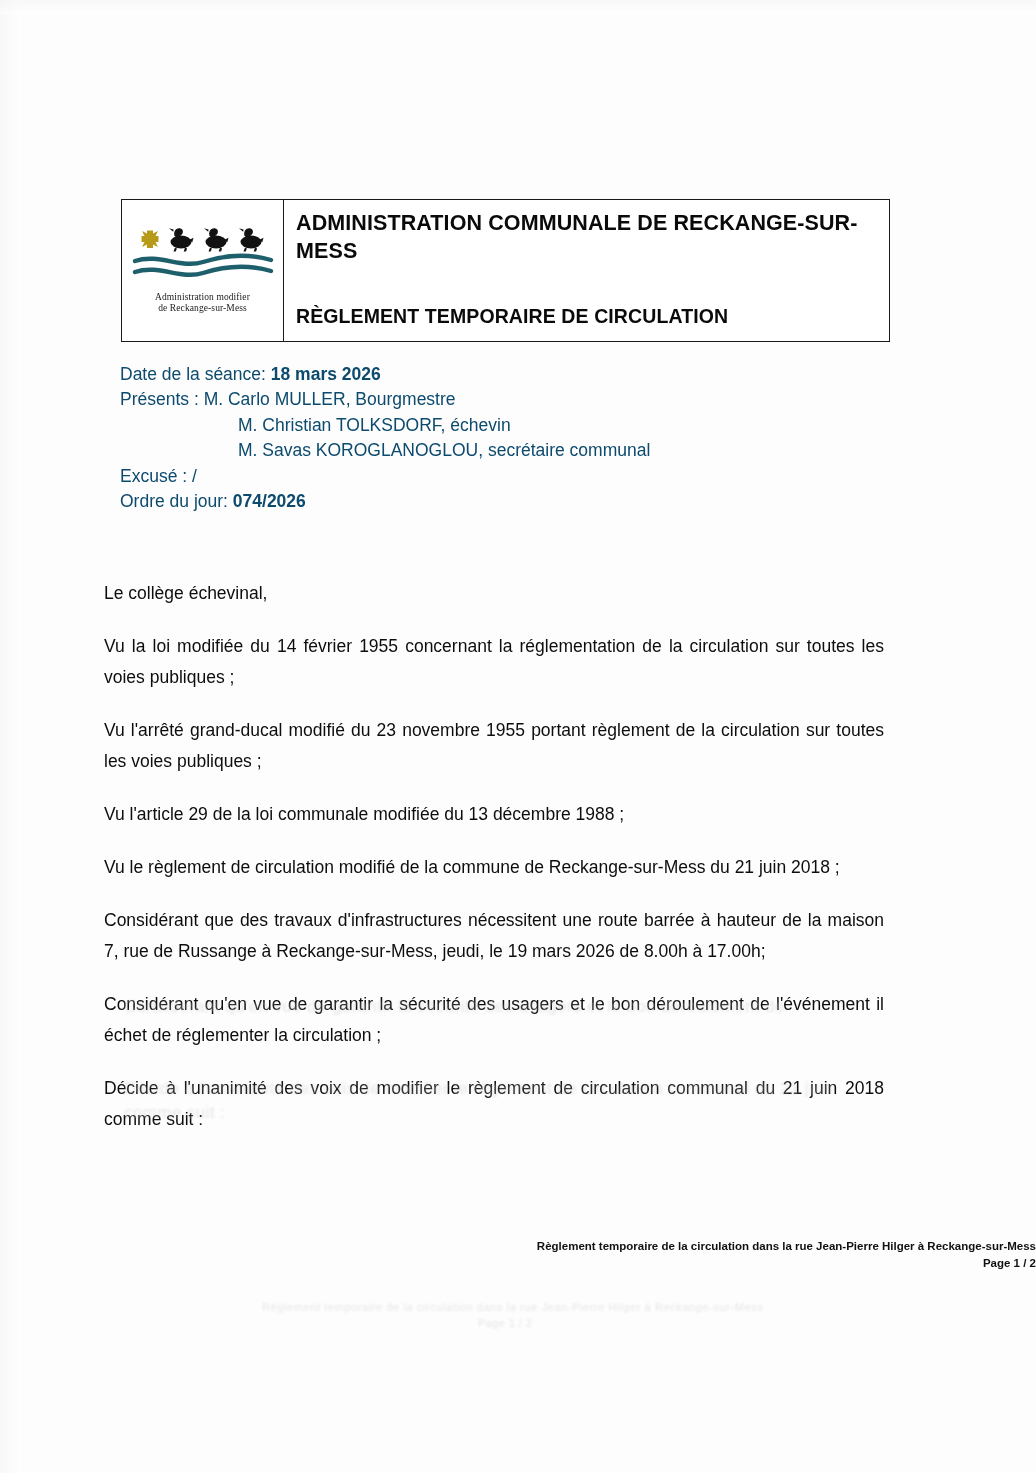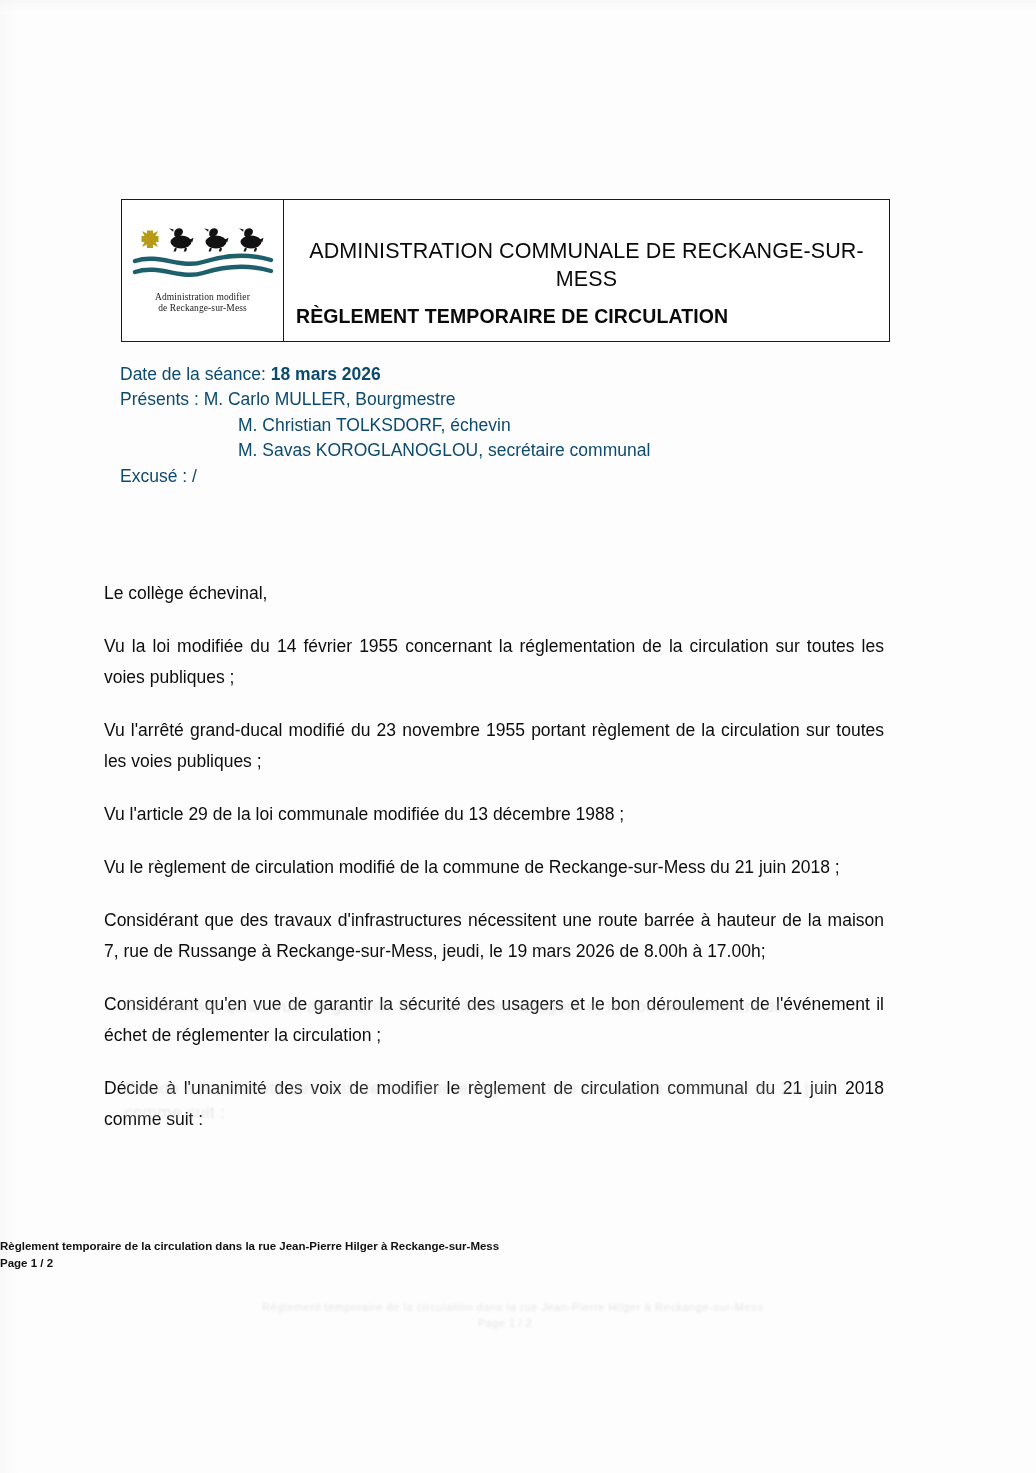--- a/index.html
+++ b/index.html
@@ -77,27 +77,26 @@
   }
   .title-cell {
     flex: 1 1 auto;
     display: flex;
     flex-direction: column;
     justify-content: space-between;
     padding: 9px 12px 10px 12px;
     box-sizing: border-box;
   }
   .org-title {
-    text-align: center;
+    text-align: left;
     font-size: 21.5px;
-    font-weight: normal;
+    font-weight: bold;
     line-height: 28px;
     letter-spacing: .1px;
     color: #0a0a0a;
-    margin-top: 28px;
   }
   .doc-title {
     text-align: left;
     font-size: 19.5px;
     font-weight: bold;
     line-height: 24px;
     letter-spacing: .1px;
     color: #0a0a0a;
     padding-bottom: 3px;
   }
@@ -152,21 +151,21 @@
   .ghost-c { left: 124px; top: 1098px; }
   .ghost-f1 { left: 262px; top: 1292px; font-size: 11px; letter-spacing: .6px; }
   .ghost-f2 { left: 478px; top: 1308px; font-size: 11px; }
 
   
   .footer {
     position: absolute;
     left: 0;
     top: 1238px;
     width: 1036px;
-    text-align: left;
+    text-align: right;
     font-size: 11.5px;
     font-weight: bold;
     line-height: 17px;
     color: #111111;
   }
 </style>
 </head>
 <body>
 
 <div class="page">
@@ -229,20 +228,21 @@
     </div>
 
   </div>
 
   <div class="meta">
     <div class="row"><span>Date de la séance: </span><b>18 mars 2026</b></div>
     <div class="row"><span>Présents : </span><span>M. Carlo MULLER, Bourgmestre</span></div>
     <div class="row indent">M. Christian TOLKSDORF, échevin</div>
     <div class="row indent">M. Savas KOROGLANOGLOU, secrétaire communal</div>
     <div class="row">Excusé : /</div>
+    <div class="row"><span>Ordre du jour: </span><b>074/2026</b></div>
   </div>
 
   <div class="body-text">
     <p class="plain">Le collège échevinal,</p>
     <p>Vu la loi modifiée du 14 février 1955 concernant la réglementation de la circulation sur toutes les voies publiques ;</p>
     <p>Vu l'arrêté grand-ducal modifié du 23 novembre 1955 portant règlement de la circulation sur toutes les voies publiques ;</p>
     <p class="plain">Vu l'article 29 de la loi communale modifiée du 13 décembre 1988 ;</p>
     <p class="plain">Vu le règlement de circulation modifié de la commune de Reckange-sur-Mess du 21 juin 2018 ;</p>
     <p>Considérant que des travaux d'infrastructures nécessitent une route barrée à hauteur de la maison 7, rue de Russange à Reckange-sur-Mess, jeudi, le 19 mars 2026 de 8.00h à 17.00h;</p>
     <p>Considérant qu'en vue de garantir la sécurité des usagers et le bon déroulement de l'événement il échet de réglementer la circulation ;</p>

